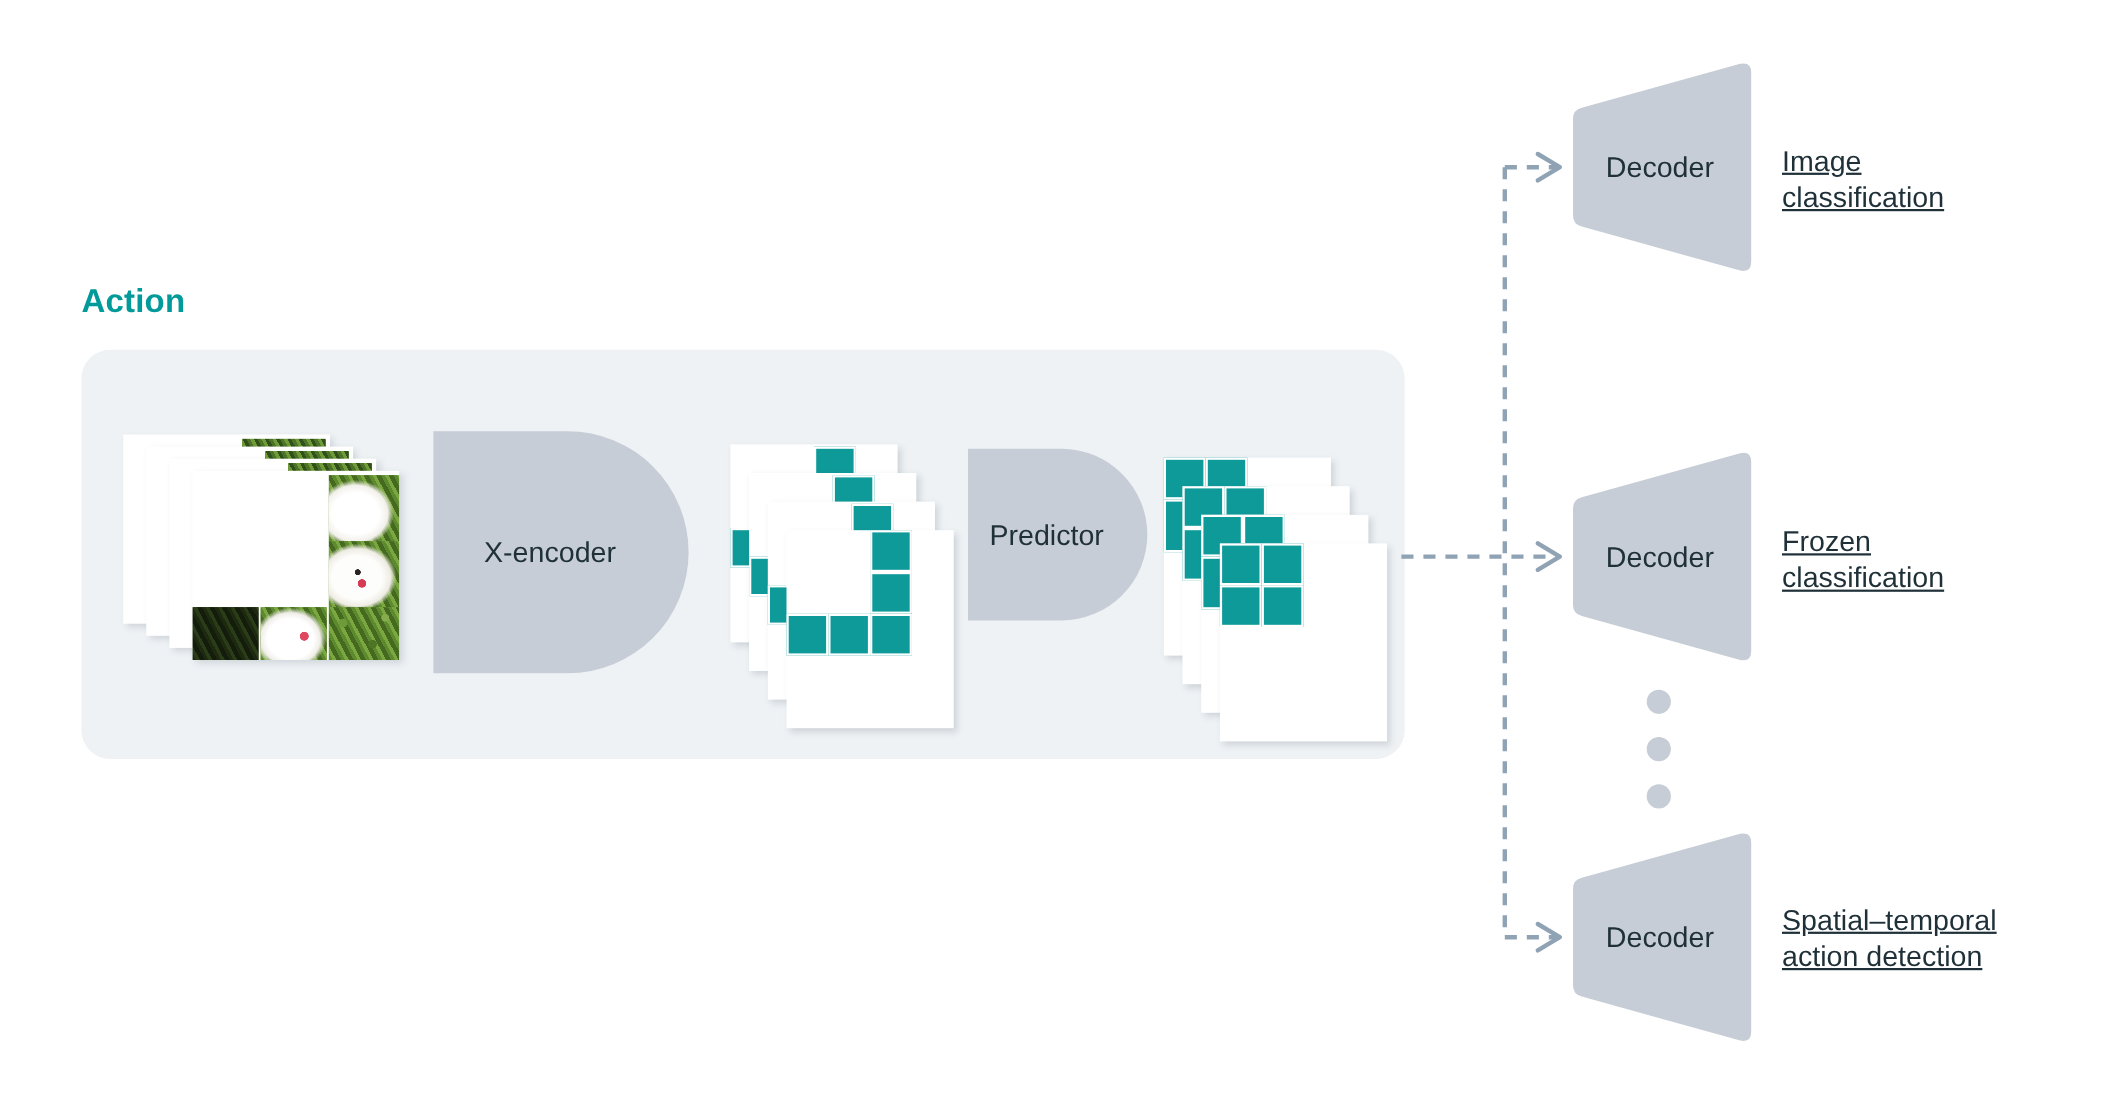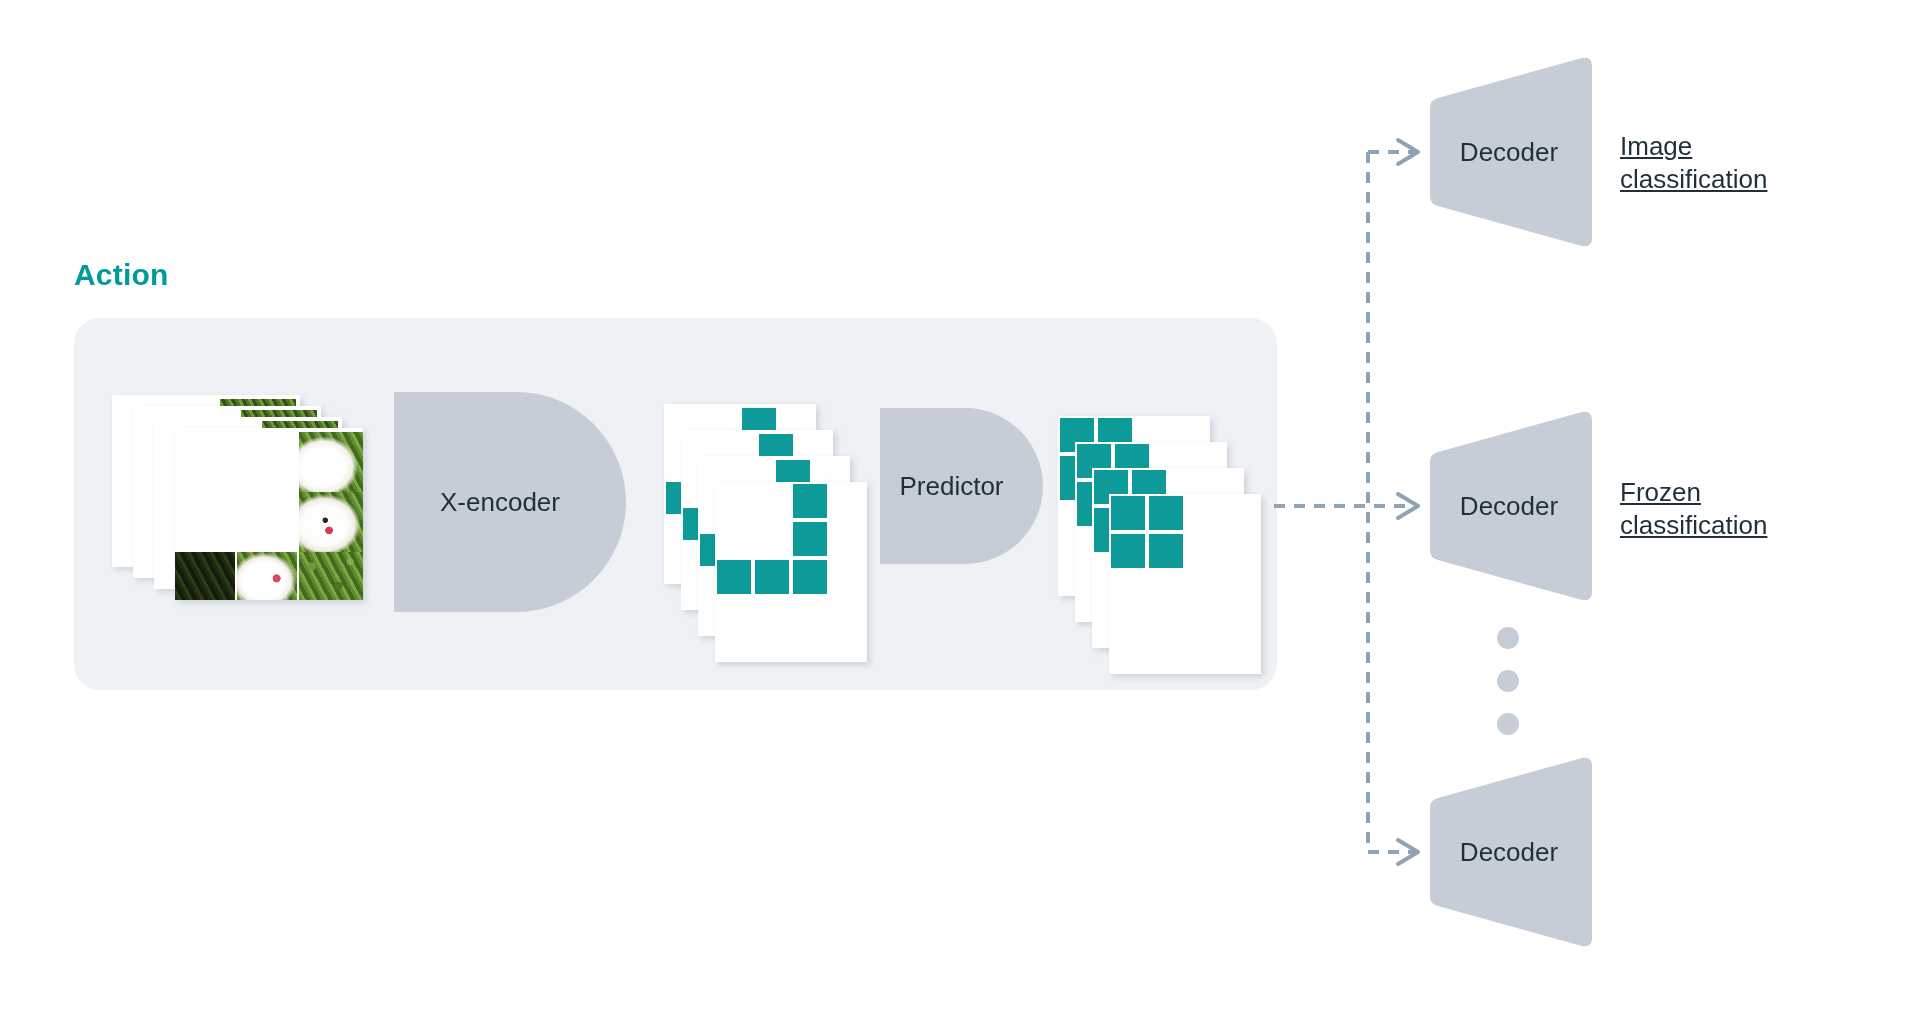--- a/index.html
+++ b/index.html
@@ -284,14 +284,16 @@
   <div class="dot" style="left:1497px;top:627px;"></div>
   <div class="dot" style="left:1497px;top:670px;"></div>
   <div class="dot" style="left:1497px;top:713px;"></div>
 
   <div class="decoder" style="left:1424px;top:752px;">
     <svg class="trap" viewBox="0 0 170 200" preserveAspectRatio="none">
       <path d="M6,56 Q6,48 14,46 L158,6 Q168,4 168,14 L168,186 Q168,196 158,194 L14,154 Q6,152 6,144 Z" fill="#c6cdd6"></path>
     </svg>
     <span class="dtext">Decoder</span>
   </div>
+  <div class="dec-label" style="left:1620px;top:820px;">Spatial–temporal
+action detection</div>
 
 </div>
 
 </body></html>

